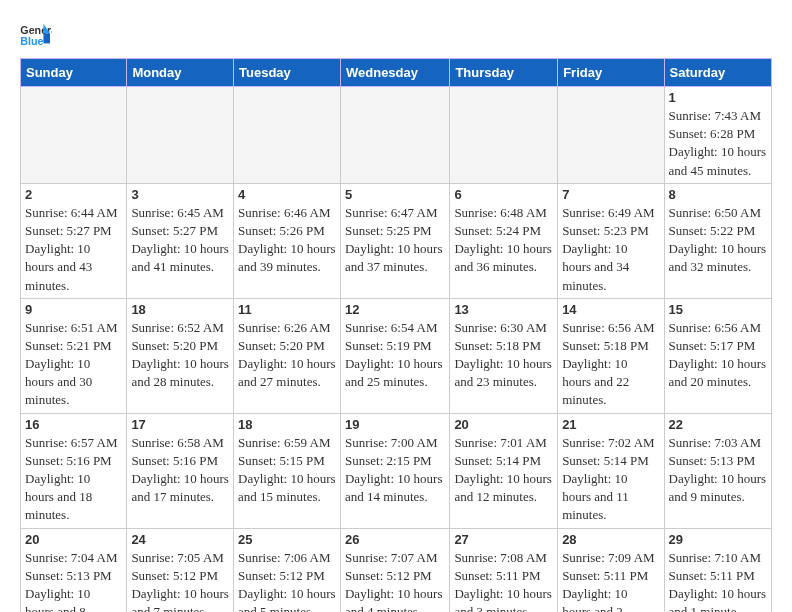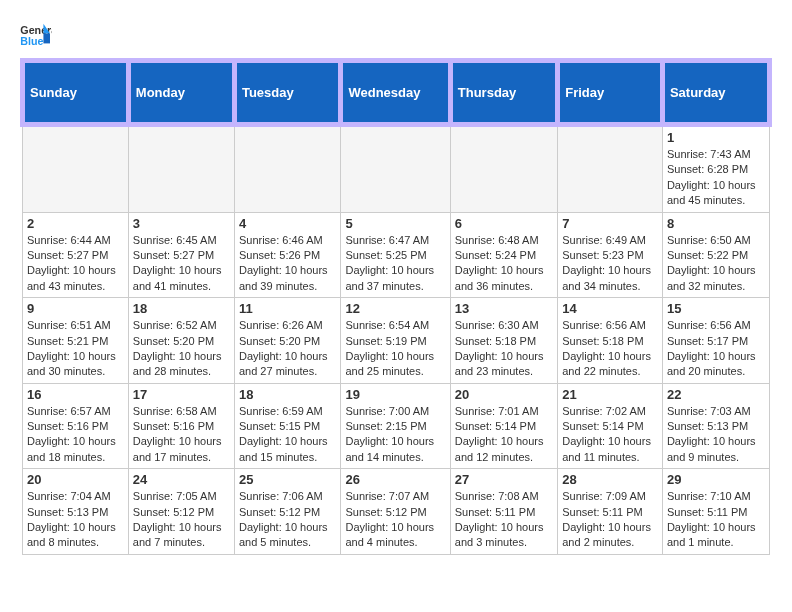--- a/index.html
+++ b/index.html
@@ -44,23 +44,23 @@
     .calendar {
       width: 100%;
       border-collapse: collapse;
       border: 1px solid #ccc;
     }
     .calendar th {
       background: #1565C0;
       color: #fff;
       font-size: 13px;
       font-weight: bold;
-      padding: 22px 5px;
+      padding: 6px 5px;
       text-align: left;
-      border: 5px solid #c4b5fd;
+      border: 1px solid #c4b5fd;
     }
     .calendar td {
       border: 1px solid #ccc;
       vertical-align: top;
       padding: 3px 4px;
       width: 113px;
       min-height: 80px;
       background: #fff;
       font-size: 11px;
       color: #333;
@@ -68,23 +68,24 @@
     .calendar td.empty {
       background: #f5f5f5;
     }
     .day-num {
       font-size: 13px;
       font-weight: bold;
       margin-bottom: 2px;
       display: block;
     }
     .day-info {
-      font-size: 11px;
+      font-size: 13px;
       line-height: 1.4;
       color: #333;
+      font-family: Liberation Serif, serif;
     }
     .last-row td {
       min-height: 60px;
     }
   </style>
 </head>
 <body>
 
 <div class="page">
   <div class="header">

